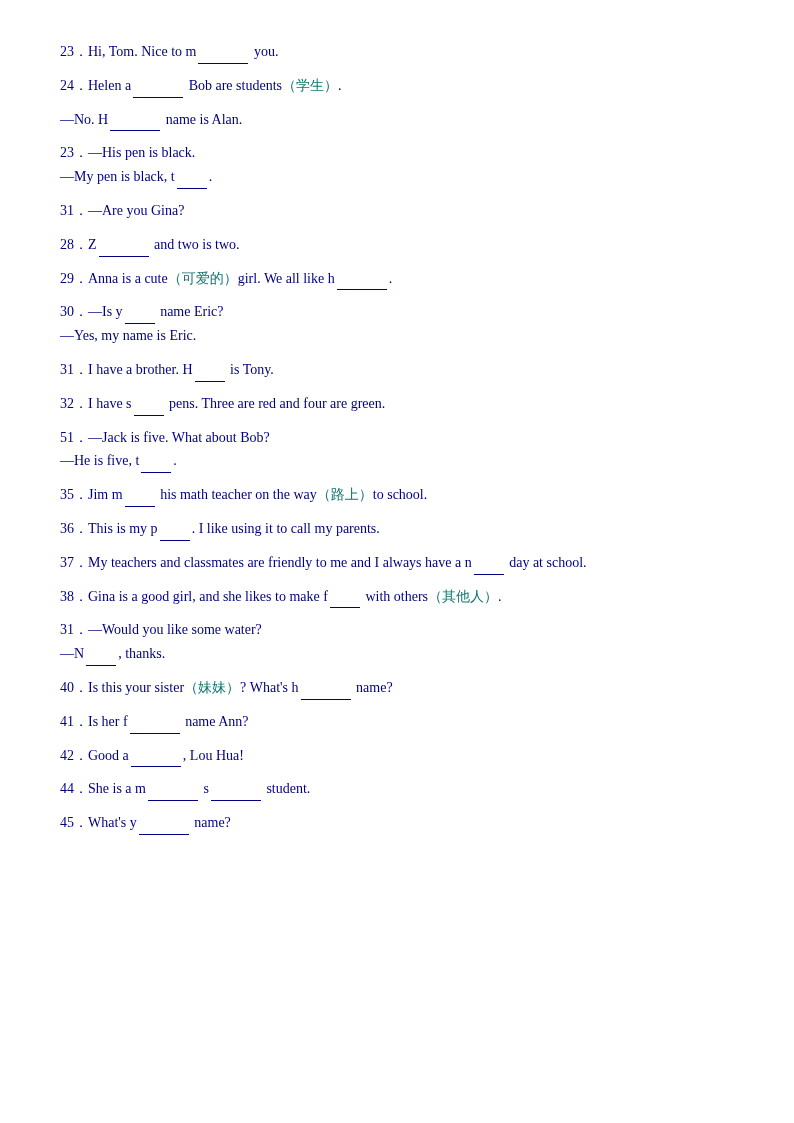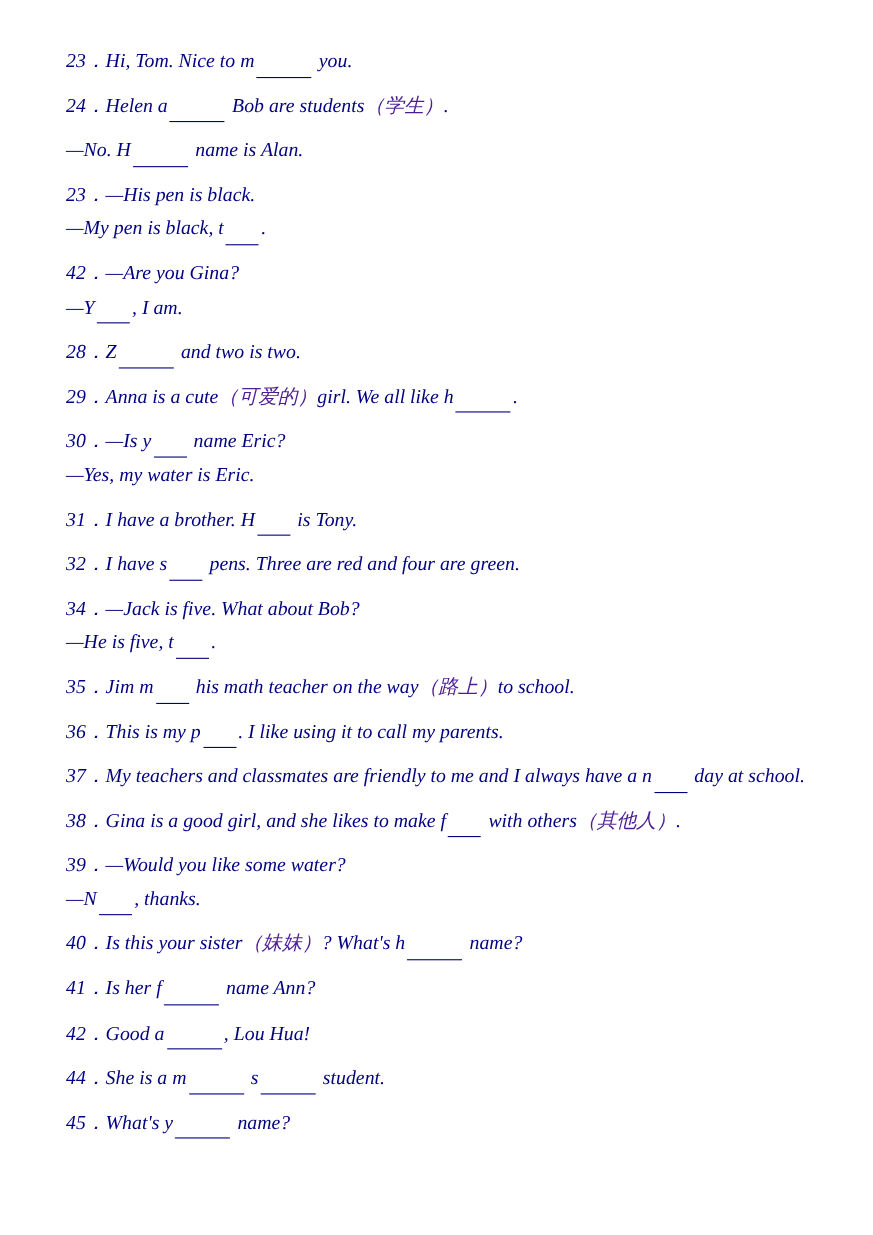--- a/index.html
+++ b/index.html
@@ -15,42 +15,41 @@
       width: 794px;
       min-height: 1123px;
       padding: 40px 60px 40px 60px;
     }
     .exercise-list {
       list-style: none;
     }
     .exercise-item {
       margin-bottom: 10px;
       line-height: 1.7;
-      font-size: 18px;
-      font-style: italic;
+      font-size: 14px;
     }
     .exercise-item .line {
       display: block;
     }
     .blank {
       display: inline-block;
       border-bottom: 1px solid #000080;
       min-width: 45px;
       margin: 0 2px;
       vertical-align: bottom;
     }
     .blank-sm {
       min-width: 30px;
     }
     .blank-md {
       min-width: 50px;
     }
     .chinese {
       font-family: "SimSun", "宋体", serif;
-      color: #4c1d95;
+      color: #0f766e;
     }
   </style>
 </head>
 <body>
 
 <ul class="exercise-list">
 
   <li class="exercise-item">
     <span class="line">23．Hi, Tom. Nice to m<span class="blank blank-md"></span> you.</span>
   </li>
@@ -62,69 +61,68 @@
   <li class="exercise-item">
     <span class="line">—No. H<span class="blank blank-md"></span> name is Alan.</span>
   </li>
 
   <li class="exercise-item">
     <span class="line">23．—His pen is black.</span>
     <span class="line">—My pen is black, t<span class="blank blank-sm"></span>.</span>
   </li>
 
   <li class="exercise-item">
-    <span class="line">42．—Are you Gina?</span>
-    <span class="line">—Y<span class="blank blank-sm"></span>, I am.</span>
+    <span class="line">31．—Are you Gina?</span>
   </li>
 
   <li class="exercise-item">
     <span class="line">28．Z<span class="blank blank-md"></span> and two is two.</span>
   </li>
 
   <li class="exercise-item">
     <span class="line">29．Anna is a cute<span class="chinese">（可爱的）</span>girl. We all like h<span class="blank blank-md"></span>.</span>
   </li>
 
   <li class="exercise-item">
     <span class="line">30．—Is y<span class="blank blank-sm"></span> name Eric?</span>
-    <span class="line">—Yes, my water is Eric.</span>
+    <span class="line">—Yes, my name is Eric.</span>
   </li>
 
   <li class="exercise-item">
     <span class="line">31．I have a brother. H<span class="blank blank-sm"></span> is Tony.</span>
   </li>
 
   <li class="exercise-item">
     <span class="line">32．I have s<span class="blank blank-sm"></span> pens. Three are red and four are green.</span>
   </li>
 
 
   <li class="exercise-item">
-    <span class="line">34．—Jack is five. What about Bob?</span>
+    <span class="line">51．—Jack is five. What about Bob?</span>
     <span class="line">—He is five, t<span class="blank blank-sm"></span>.</span>
   </li>
 
   <li class="exercise-item">
     <span class="line">35．Jim m<span class="blank blank-sm"></span> his math teacher on the way<span class="chinese">（路上）</span>to school.</span>
   </li>
 
   <li class="exercise-item">
     <span class="line">36．This is my p<span class="blank blank-sm"></span>. I like using it to call my parents.</span>
   </li>
 
   <li class="exercise-item">
     <span class="line">37．My teachers and classmates are friendly to me and I always have a n<span class="blank blank-sm"></span> day at school.</span>
   </li>
 
   <li class="exercise-item">
     <span class="line">38．Gina is a good girl, and she likes to make f<span class="blank blank-sm"></span> with others<span class="chinese">（其他人）</span>.</span>
   </li>
 
   <li class="exercise-item">
-    <span class="line">39．—Would you like some water?</span>
+    <span class="line">31．—Would you like some water?</span>
     <span class="line">—N<span class="blank blank-sm"></span>, thanks.</span>
   </li>
 
   <li class="exercise-item">
     <span class="line">40．Is this your sister<span class="chinese">（妹妹）</span>? What's h<span class="blank blank-md"></span> name?</span>
   </li>
 
   <li class="exercise-item">
     <span class="line">41．Is her f<span class="blank blank-md"></span> name Ann?</span>
   </li>

